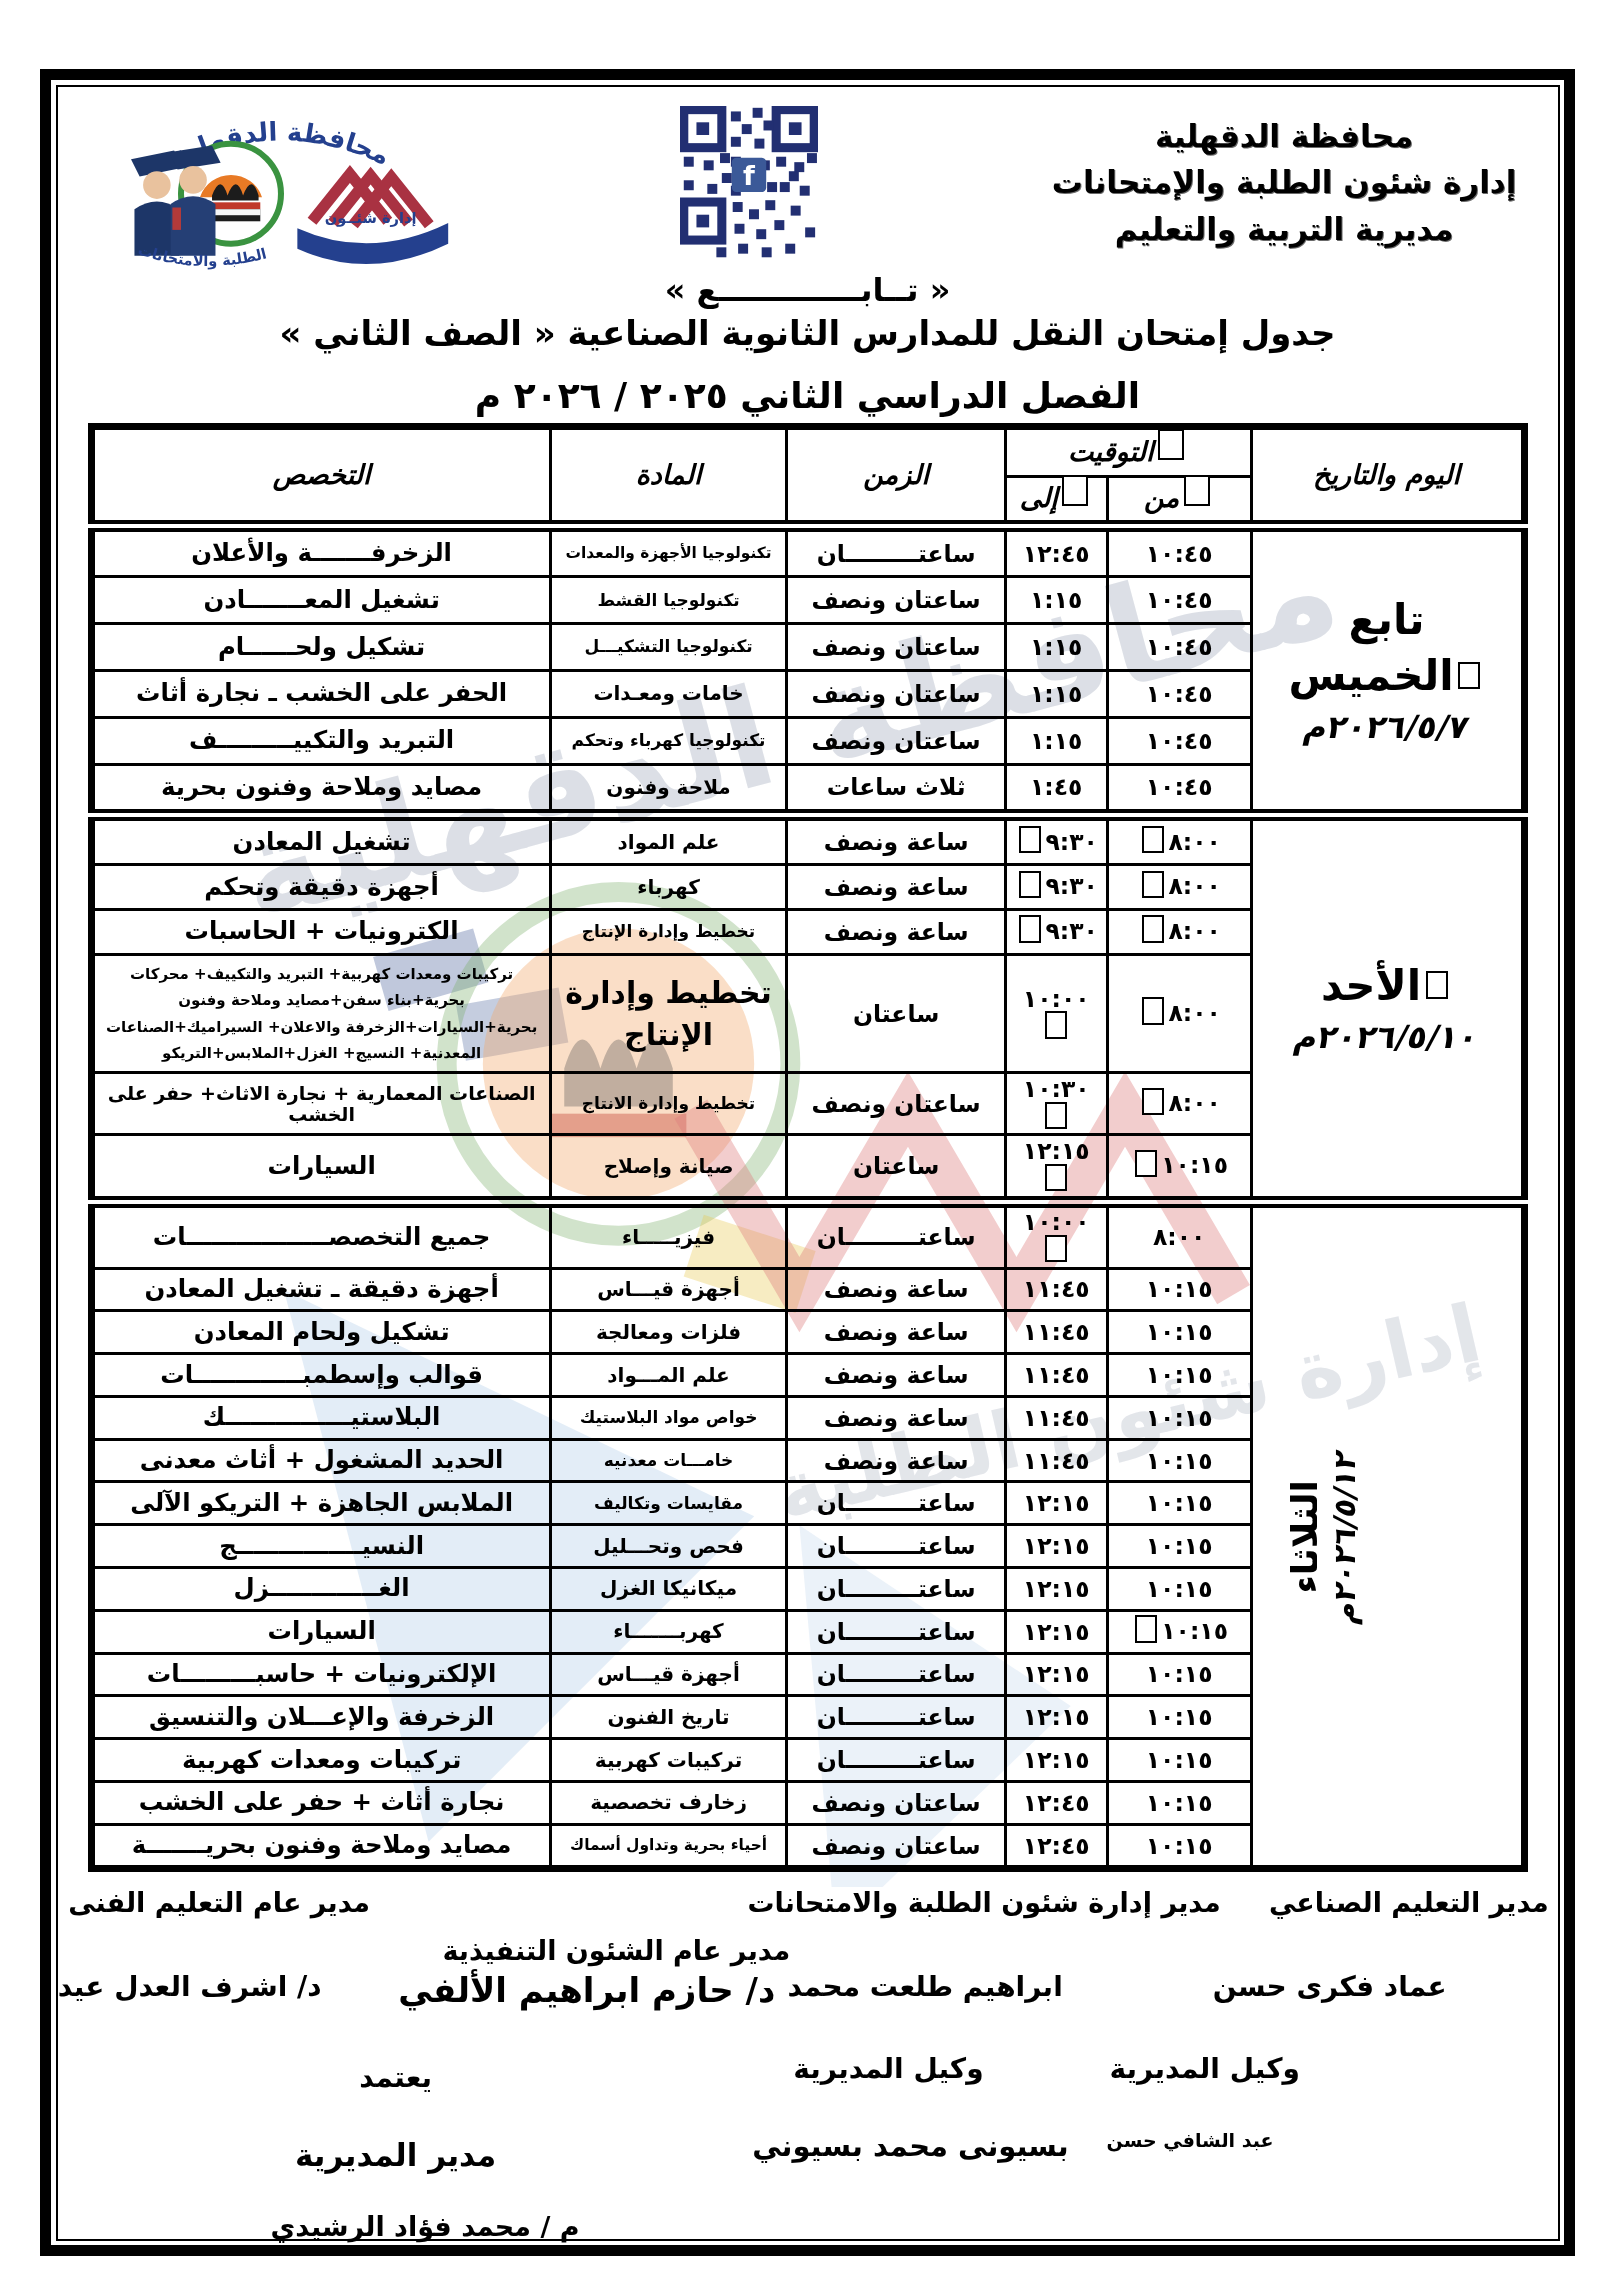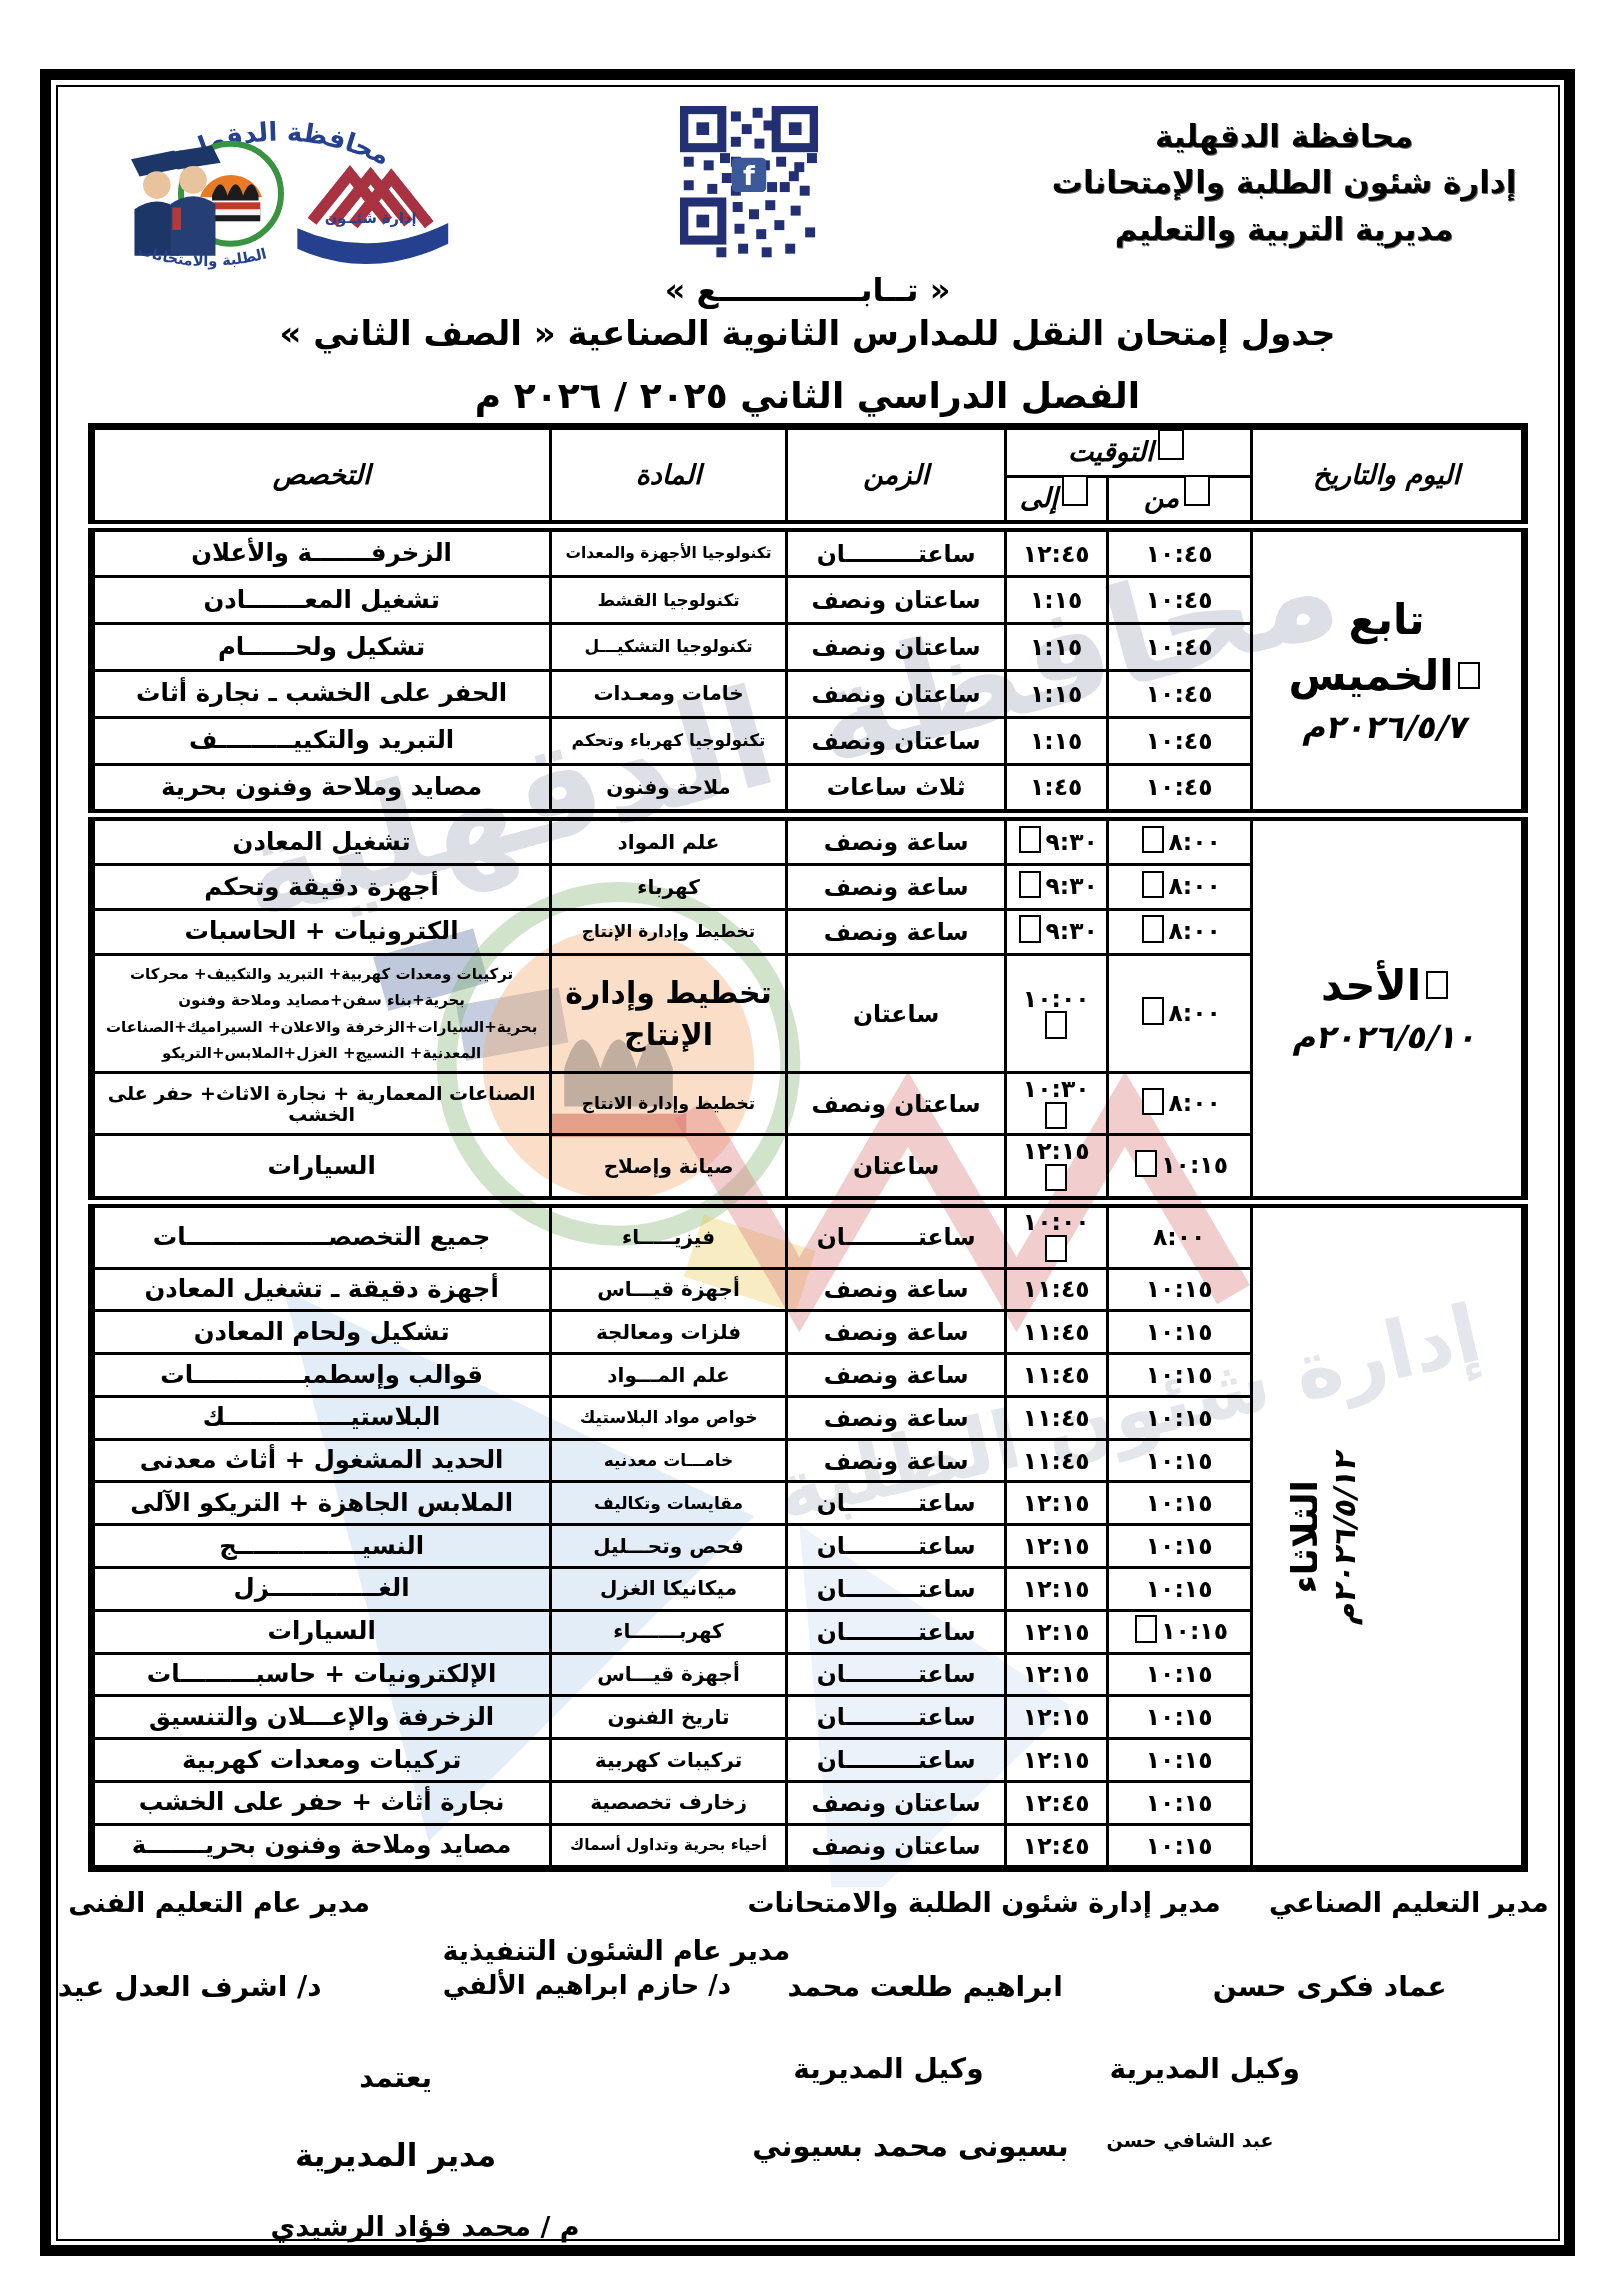--- a/index.html
+++ b/index.html
@@ -54,21 +54,21 @@
   .day-line{font-size:42px;font-weight:bold;margin:7.2px 0;white-space:nowrap;}
   .day-line.day-date{font-size:32px;transform:skewX(-12deg);}
   .day-inner.rot{transform:rotate(-90deg);width:389px;margin:0 auto;}
   .day-inner.rot .day-line{font-size:36px;margin:1.8px 0;}
   .day-inner.rot .day-line.day-date{font-size:30px;}
   
   .footer{position:relative;height:445px;margin-top:14.5px;}
   .fp{position:absolute;transform:translateX(-50%);font-weight:bold;white-space:nowrap;font-size:27px;}
   .fp.t0{left:90%;top:0;margin-left:13px;} .fp.t1{left:62%;top:0;} .fp.t2{left:37%;top:0;margin-top:48px;} .fp.t3{left:10%;top:0;}
   .fp.n0{left:85.5%;top:83px;font-size:28px;} .fp.n1{left:58%;top:83px;font-size:28px;}
-  .fp.n2{left:35%;top:83px;font-size:26px;} .fp.n3{left:8%;top:83px;font-size:28px;}
+  .fp.n2{left:35%;top:83px;font-size:34px;} .fp.n3{left:8%;top:83px;font-size:28px;}
   .fp.r0{left:77%;top:165px;font-size:28px;} .fp.r1{left:55.5%;top:165px;font-size:28px;}
   .fp.ap{left:22%;top:174px;font-size:28px;}
   .fp.apt{left:22%;top:250px;font-size:31px;}
   .fp.s0{left:76%;top:242px;font-size:19px;} .fp.s1{left:57%;top:242px;font-size:29px;}
   .fp.s2{left:24%;top:324px;font-size:27px;}
   .fp.pg{left:49%;top:396px;font-size:31px;}
 </style>
 </head>
 <body>
 

